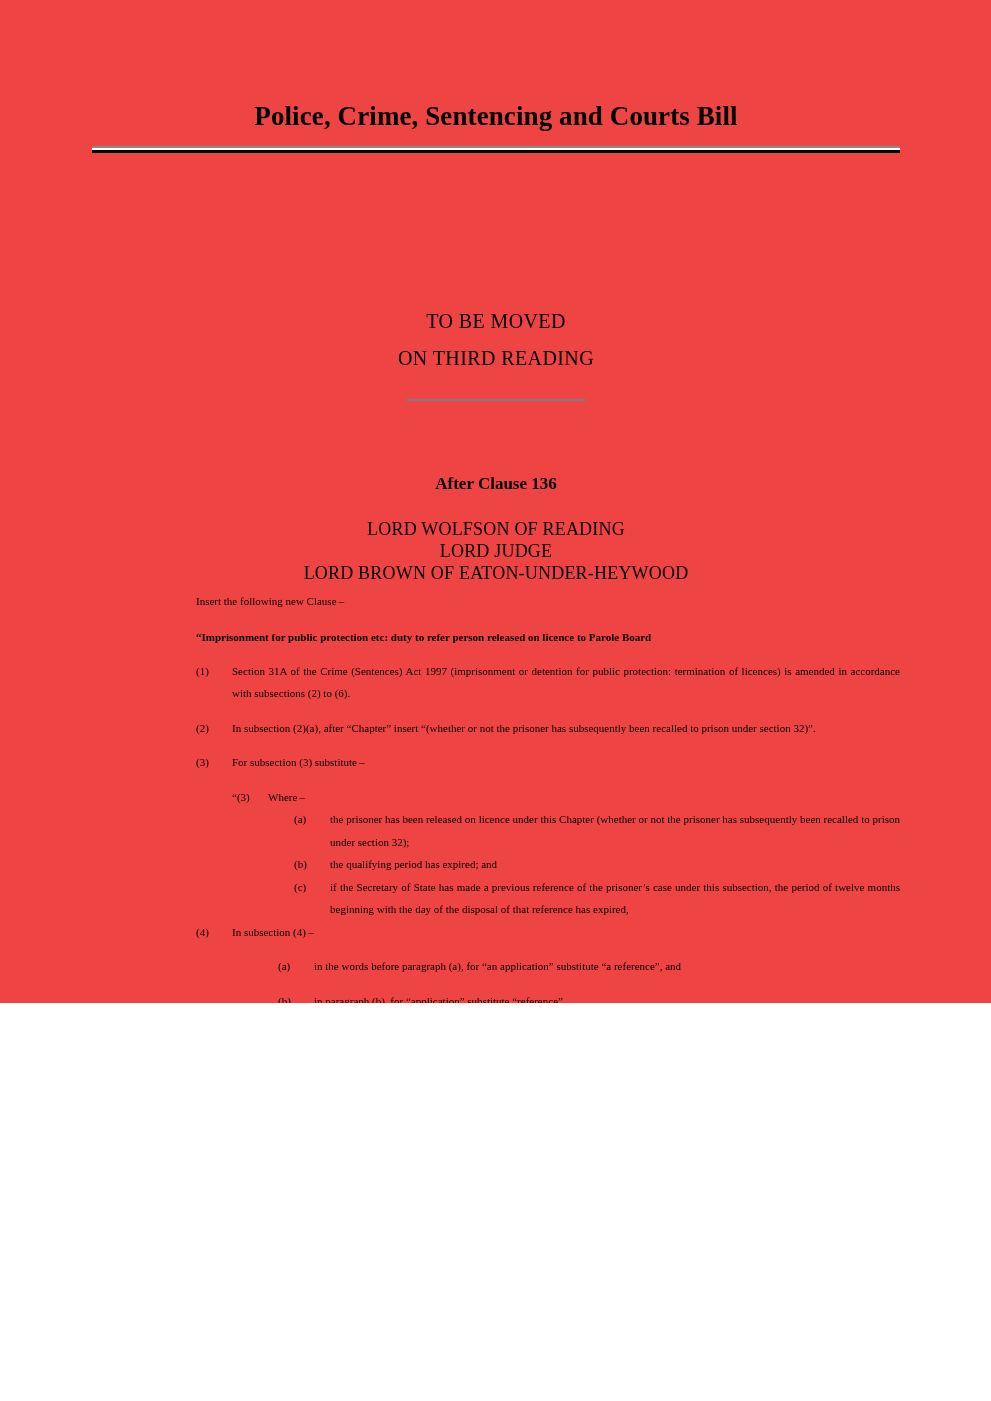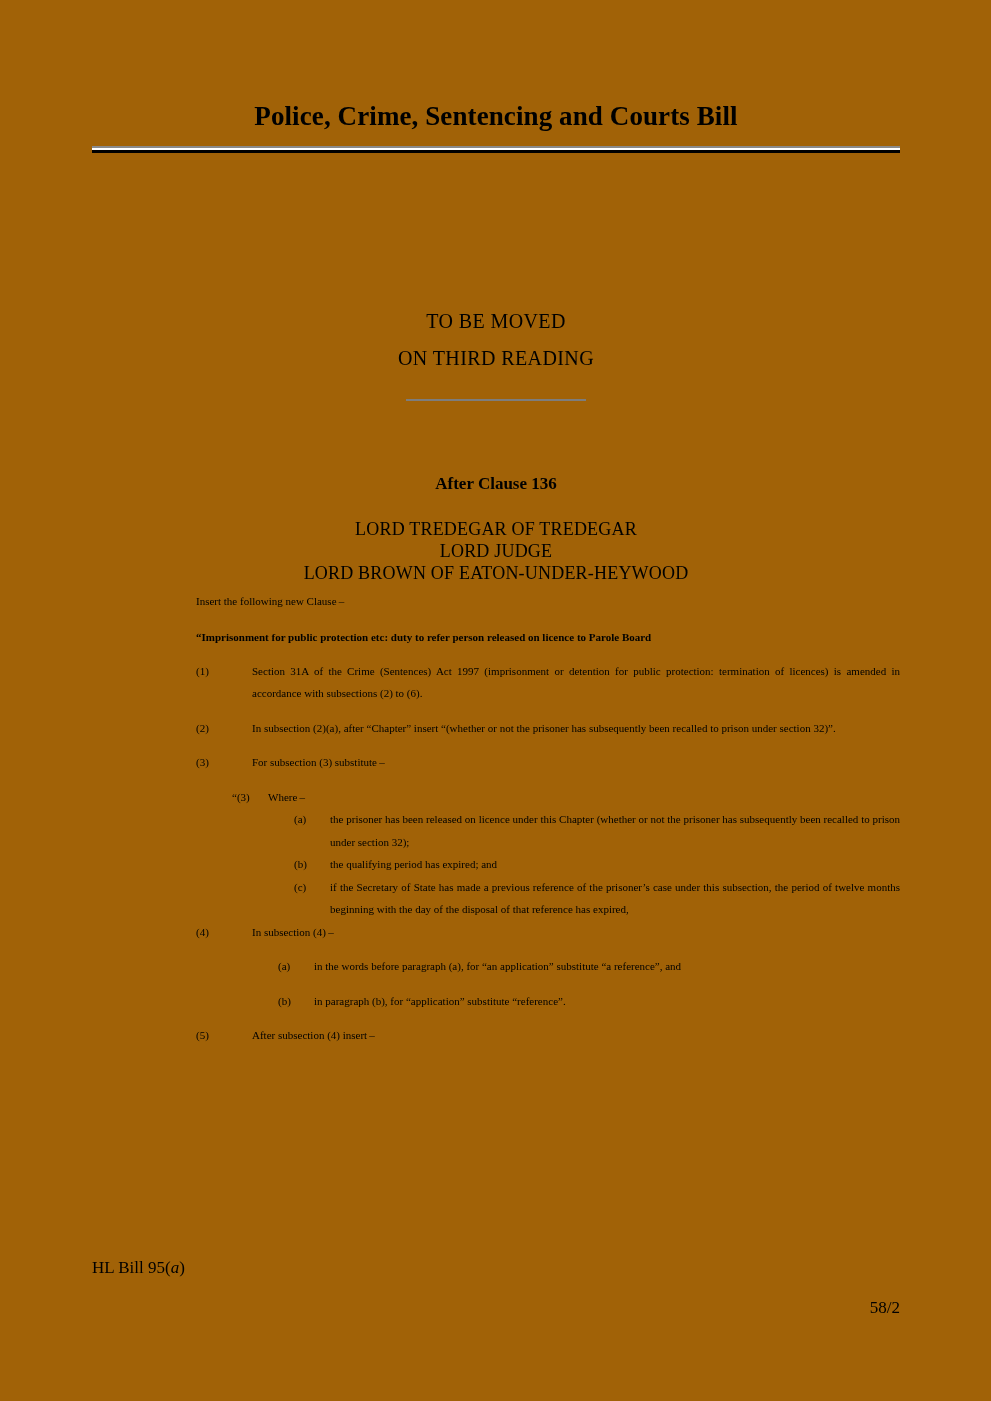--- a/index.html
+++ b/index.html
@@ -7,23 +7,23 @@
     padding: 0;
     background: #ffffff;
   }
   body {
     font-family: "Liberation Serif", "DejaVu Serif", serif;
     color: #000000;
   }
   .page {
     position: relative;
     width: 991px;
-    height: 1401px;
+    height: 1003px;
     margin: 0 auto;
-    background: #a16207;
+    background: #ef4444;
     box-sizing: border-box;
     overflow: hidden;
   }
 
   
   .masthead {
     position: absolute;
     left: 92px;
     top: 100px;
     width: 808px;
@@ -120,21 +120,20 @@
   }
   .sub > .num {
     position: absolute;
     left: 0;
     top: 0;
     width: 30px;
     text-align: left;
   }
   .sub > .txt {
     display: block;
-    margin-left: 20px;
   }
 
   
   .quoted {
     position: relative;
     padding-left: 72px;
     margin-bottom: 0;
   }
   .quoted > .qnum {
     position: absolute;
@@ -213,21 +212,21 @@
   </div>
 
   <div class="headings">
     <div class="heading-line">TO BE MOVED</div>
     <div class="heading-line">ON THIRD READING</div>
     <div class="divider"></div>
   </div>
 
   <div class="clause-head">After Clause 136</div>
   <div class="sponsors">
-    <div>LORD TREDEGAR OF TREDEGAR</div>
+    <div>LORD WOLFSON OF READING</div>
     <div>LORD JUDGE</div>
     <div>LORD BROWN OF EATON-UNDER-HEYWOOD</div>
   </div>
 
   <div class="body-col">
 
     <p class="instruction">Insert the following new Clause –</p>
 
     <p class="new-clause-title">“Imprisonment for public protection etc: duty to refer person released on licence to Parole Board</p>
 

